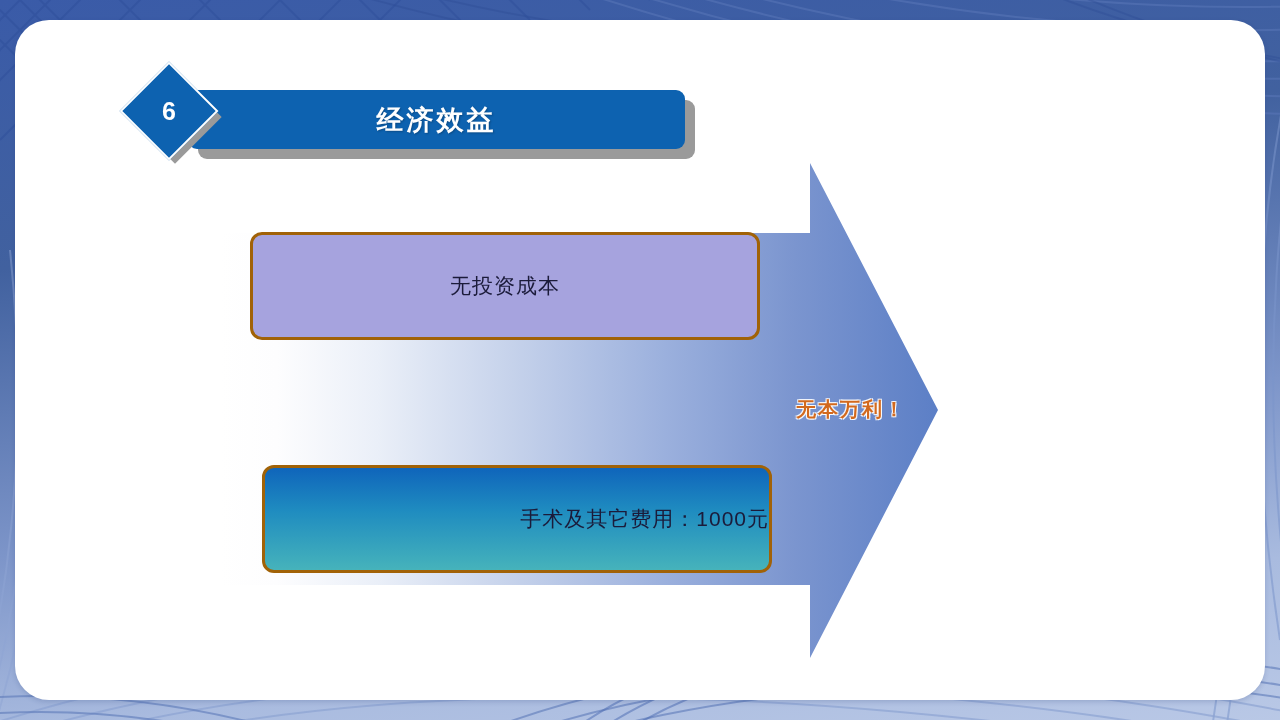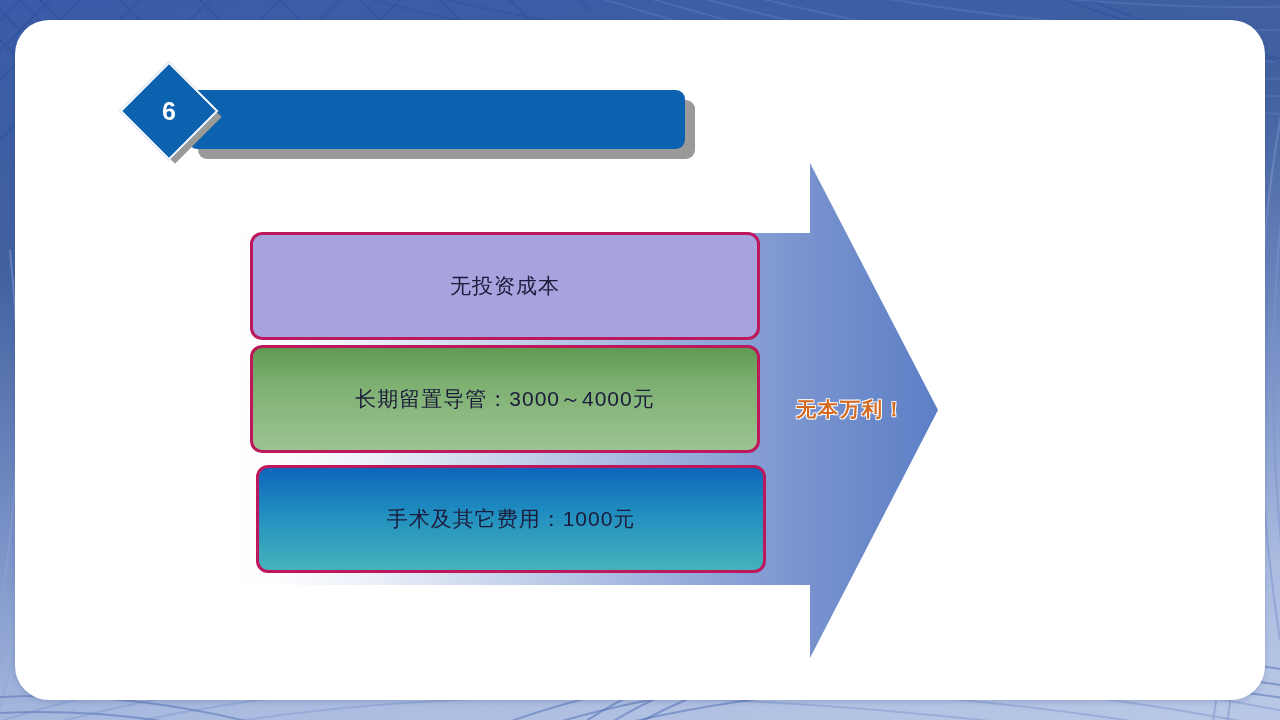--- a/index.html
+++ b/index.html
@@ -124,21 +124,21 @@
     font-size: 25px;
     font-weight: bold;
   }
 
   
   .box {
     position: absolute;
     left: 250px;
     width: 510px;
     height: 108px;
-    border: 3px solid #be185d;
+    border: 3px solid #a16207;
     border-radius: 12px;
     box-sizing: border-box;
     display: flex;
     align-items: center;
     justify-content: center;
     color: #1b1b3a;
     font-size: 21px;
     letter-spacing: 1px;
   }
   #box-1 { top: 232px; background: #a6a3de; }
@@ -270,33 +270,31 @@
           <stop offset="80%" stop-color="#7b95cf"></stop>
           <stop offset="100%" stop-color="#5c7fc6"></stop>
         </linearGradient>
       </defs>
       <path d="M 30,90 L 620,90 L 620,20 L 748,267 L 620,515 L 620,442 L 30,442 Z" fill="url(#arrowGrad)"></path>
     </svg>
 
     <div id="title-banner" style="left:115px; top:52px;">
       <div class="banner-bar-shadow"></div>
       <div class="banner-bar"></div>
+      <div class="banner-title">经济效益</div>
       <div class="diamond-shadow"></div>
       <div class="diamond"></div>
       <div class="diamond-num">6</div>
     </div>
 
     <div class="box" id="box-1" style="left:235px; top:212px;">
       <span>无投资成本</span>
     </div>
 
-    <div class="box" id="box-2" style="left:235px; top:325px;">
-      <span>长期留置导管：3000～4000元</span>
-    </div>
-
-    <div class="box" id="box-3" style="left:241px; top:445px;">
+
+    <div class="box" id="box-3" style="left:247px; top:445px;justify-content:flex-end;">
       <span>手术及其它费用：1000元</span>
     </div>
 
     <div id="arrow-note" style="left:757px; top:376px;margin-left:24px;">无本万利！</div>
 
   </div>
 </div>
 
 </body></html>

